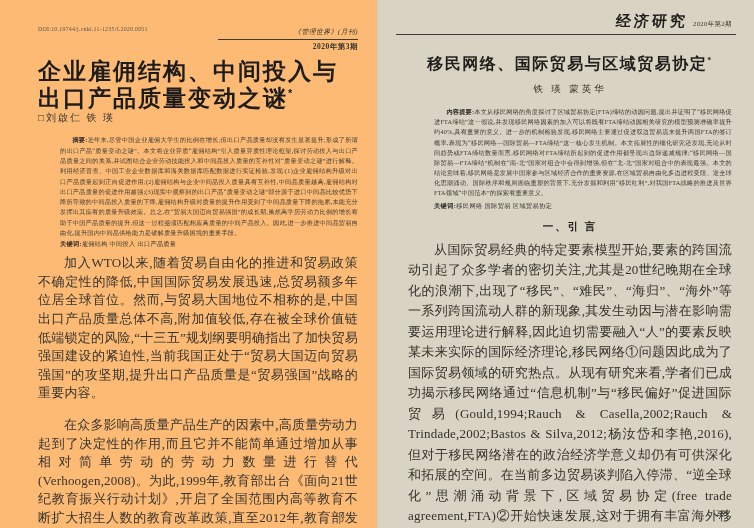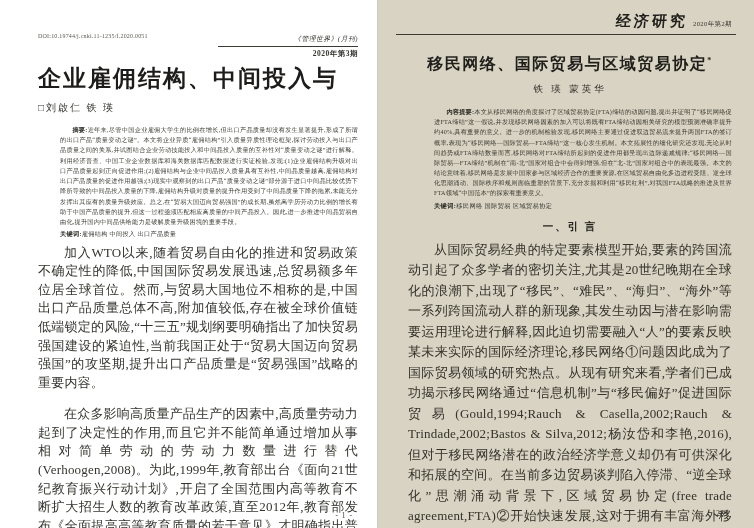--- a/index.html
+++ b/index.html
@@ -4,34 +4,34 @@
 <style>
   html,body{margin:0;padding:0;}
   body{
     width:754px;height:528px;position:relative;
     background:#e9e7e1;
     font-family:"Liberation Serif","DejaVu Serif",serif;
     color:#33322e;
     -webkit-font-smoothing:antialiased;
   }
   .page{position:absolute;top:0;height:528px;overflow:hidden;box-sizing:border-box;}
-  .page-left{left:0;width:377px;background:#ffffff;padding:27px 19px 0 38px;}
+  .page-left{left:0;width:377px;background:#fdba74;padding:20px 19px 0 38px;}
   .page-right{left:377px;width:377px;background:#d8d3c2;padding:12px 22px 0 30px;border-left:1px solid #cfcabb;}
 
   
   .l-header{display:flex;justify-content:space-between;align-items:flex-start;}
   .l-doi{font-size:6px;color:#5a5953;letter-spacing:.2px;margin-top:6px;}
   .l-journal-block{text-align:right;width:150px;}
   .l-journal{font-size:6.8px;font-style:italic;letter-spacing:.5px;color:#2c2b27;
     border-bottom:1px solid #3a3933;padding-bottom:2px;display:inline-block;min-width:140px;}
   .l-issue{font-size:7.5px;font-weight:700;margin-top:2px;letter-spacing:.5px;}
   .l-title{margin-top:6px;font-family:Liberation Sans, sans-serif;
     font-weight:700;font-size:23px;line-height:1.16;letter-spacing:2px;color:#1d1c1a;}
   .l-title sup{font-size:11px;}
-  .l-authors{margin-top:9px;font-size:10px;letter-spacing:2px;color:#3a3934;}
+  .l-authors{font-size:10px;letter-spacing:2px;color:#3a3934;}
   .l-abstract{margin:10px 0 0 22px;font-size:6.2px;line-height:1.66;text-align:justify;
     text-indent:2em;color:#3c3b35;letter-spacing:.2px;}
   .l-abstract b,.l-keywords b{font-weight:700;color:#2c2b27;}
   .l-keywords{margin:2px 0 0 22px;font-size:6.2px;letter-spacing:.3px;}
   .l-section{margin-top:7px;text-align:center;font-weight:700;font-size:11px;
     font-family:"Liberation Sans","DejaVu Sans",sans-serif;color:#22211e;letter-spacing:1px;}
   .l-para{margin-top:5px;font-size:13px;line-height:1.43;text-align:justify;
     text-indent:2em;letter-spacing:.2px;color:#35342f;}
   .l-fnrule{border:none;border-top:1px solid #4a4942;margin:4px 0 2px 0;width:318px;}
   .l-footnote{margin-left:22px;font-size:5.4px;line-height:1.5;text-align:justify;
@@ -68,20 +68,21 @@
   <div class="l-header">
     <div class="l-doi">DOI:10.19744/j.cnki.11-1235/f.2020.0051</div>
     <div class="l-journal-block">
       <span class="l-journal">《管理世界》(月刊)</span>
       <div class="l-issue">2020年第3期</div>
     </div>
   </div>
 
   <div class="l-title">
     <div>企业雇佣结构、中间投入与</div>
+    <div><span>出口产品质量变动之谜</span><sup>*</sup></div>
   </div>
 
   <div class="l-authors">□刘啟仁  铁  瑛</div>
 
   <p class="l-abstract"><b>摘要:</b><span>近年来,尽管中国企业雇佣大学生的比例在增长,但出口产品质量却没有发生显著提升,形成了所谓的出口产品“质量变动之谜”。本文将企业异质“雇佣结构”引入质量异质性理论框架,探讨劳动投入与出口产品质量之间的关系,并试图结合企业劳动技能投入和中间品投入质量的互补性对“质量变动之谜”进行解释。利用经济普查、中国工业企业数据库和海关数据库匹配数据进行实证检验,发现:(1)企业雇佣结构升级对出口产品质量起到正向促进作用;(2)雇佣结构与企业中间品投入质量具有互补性,中间品质量越高,雇佣结构对出口产品质量的促进作用越强;(3)现实中观察到的出口产品“质量变动之谜”部分源于进口中间品比较优势下降所导致的中间品投入质量的下降,雇佣结构升级对质量的提升作用受到了中间品质量下降的拖累,未能充分发挥出其应有的质量升级效应。总之,在“贸易大国迈向贸易强国”的成长期,虽然高学历劳动力比例的增长有助于中国产品质量的提升,但这一过程亟须匹配相应高质量的中间产品投入。因此,进一步推进中间品贸易自由化,提升国内中间品供给能力是破解质量升级困境的重要手段。</span></p>
 
   <p class="l-keywords"><b>关键词:</b><span>雇佣结构  中间投入  出口产品质量</span></p>
 
 
   <p class="l-para">加入WTO以来,随着贸易自由化的推进和贸易政策不确定性的降低,中国国际贸易发展迅速,总贸易额多年位居全球首位。然而,与贸易大国地位不相称的是,中国出口产品质量总体不高,附加值较低,存在被全球价值链低端锁定的风险,“十三五”规划纲要明确指出了加快贸易强国建设的紧迫性,当前我国正处于“贸易大国迈向贸易强国”的攻坚期,提升出口产品质量是“贸易强国”战略的重要内容。</p>

